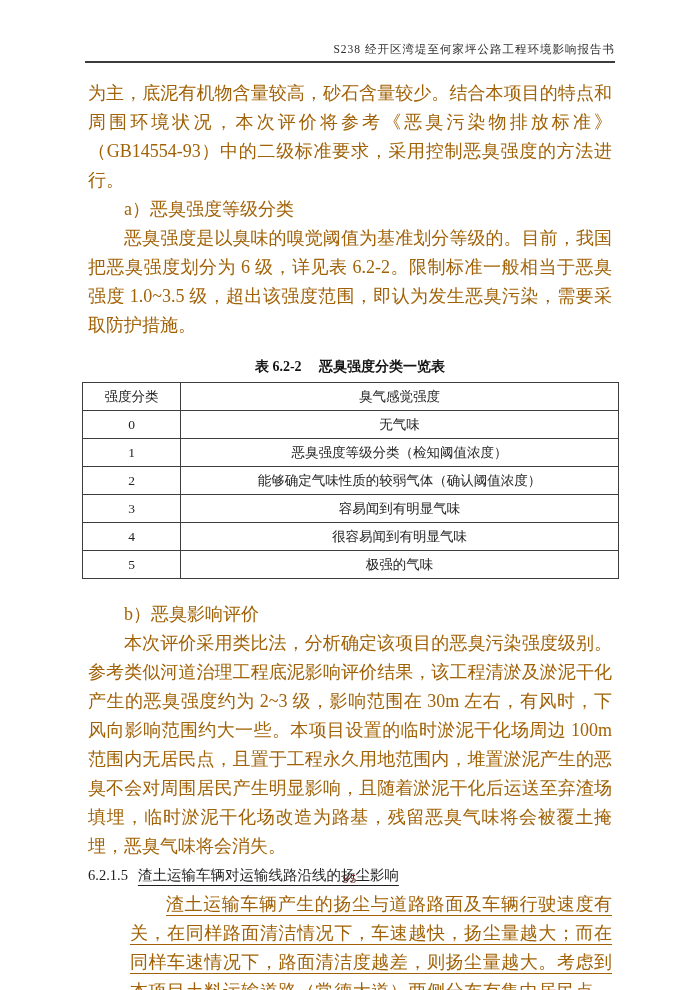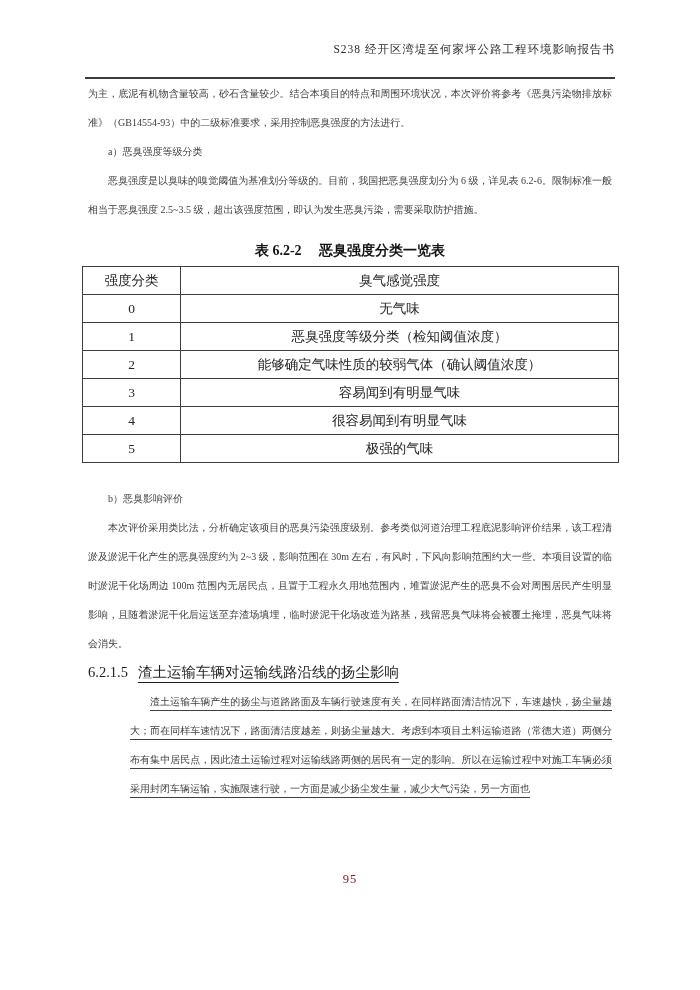--- a/index.html
+++ b/index.html
@@ -13,35 +13,35 @@
   }
   .page { width: 700px; height: 990px; position: relative; background: #fff; }
 
   .doc-header {
     position: absolute;
     top: 42px; left: 85px; right: 85px;
     text-align: right;
     font-size: 11.5px;
     letter-spacing: 1px;
     color: #2e2e2e;
-    padding-bottom: 20px;
+    padding-bottom: 4px;
     border-bottom: 2px solid #3c3c3c;
   }
 
   .content {
     position: absolute;
     top: 79px; left: 88px; right: 88px;
   }
 
   .para {
-    font-size: 10px;
+    font-size: 18px;
     line-height: 29px;
     text-align: justify;
     text-justify: inter-ideograph;
-    color: #404040;
+    color: #a16207;
   }
   .indent { text-indent: 2em; }
 
   .table-title {
     text-align: center;
     font-weight: bold;
     font-size: 14px;
     line-height: 26px;
     margin-top: 14px;
     color: #141414;
@@ -104,21 +104,21 @@
   <div class="doc-header">
     <span>S238 经开区湾堤至何家坪公路工程环境影响报告书</span>
   </div>
 
   <div class="content">
 
     <p class="para">为主，底泥有机物含量较高，砂石含量较少。结合本项目的特点和周围环境状况，本次评价将参考《恶臭污染物排放标准》（GB14554-93）中的二级标准要求，采用控制恶臭强度的方法进行。</p>
 
     <p class="para indent">a）恶臭强度等级分类</p>
 
-    <p class="para indent">恶臭强度是以臭味的嗅觉阈值为基准划分等级的。目前，我国把恶臭强度划分为 6 级，详见表 6.2-6。限制标准一般相当于恶臭强度 2.5~3.5 级，超出该强度范围，即认为发生恶臭污染，需要采取防护措施。</p>
+    <p class="para indent">恶臭强度是以臭味的嗅觉阈值为基准划分等级的。目前，我国把恶臭强度划分为 6 级，详见表 6.2-2。限制标准一般相当于恶臭强度 1.0~3.5 级，超出该强度范围，即认为发生恶臭污染，需要采取防护措施。</p>
 
     <p class="table-title">表 6.2-2　 恶臭强度分类一览表</p>
 
     <table class="odor-table">
       <tbody>
         <tr>
           <th class="col-grade">强度分类</th>
           <th>臭气感觉强度</th>
         </tr>
         <tr>

